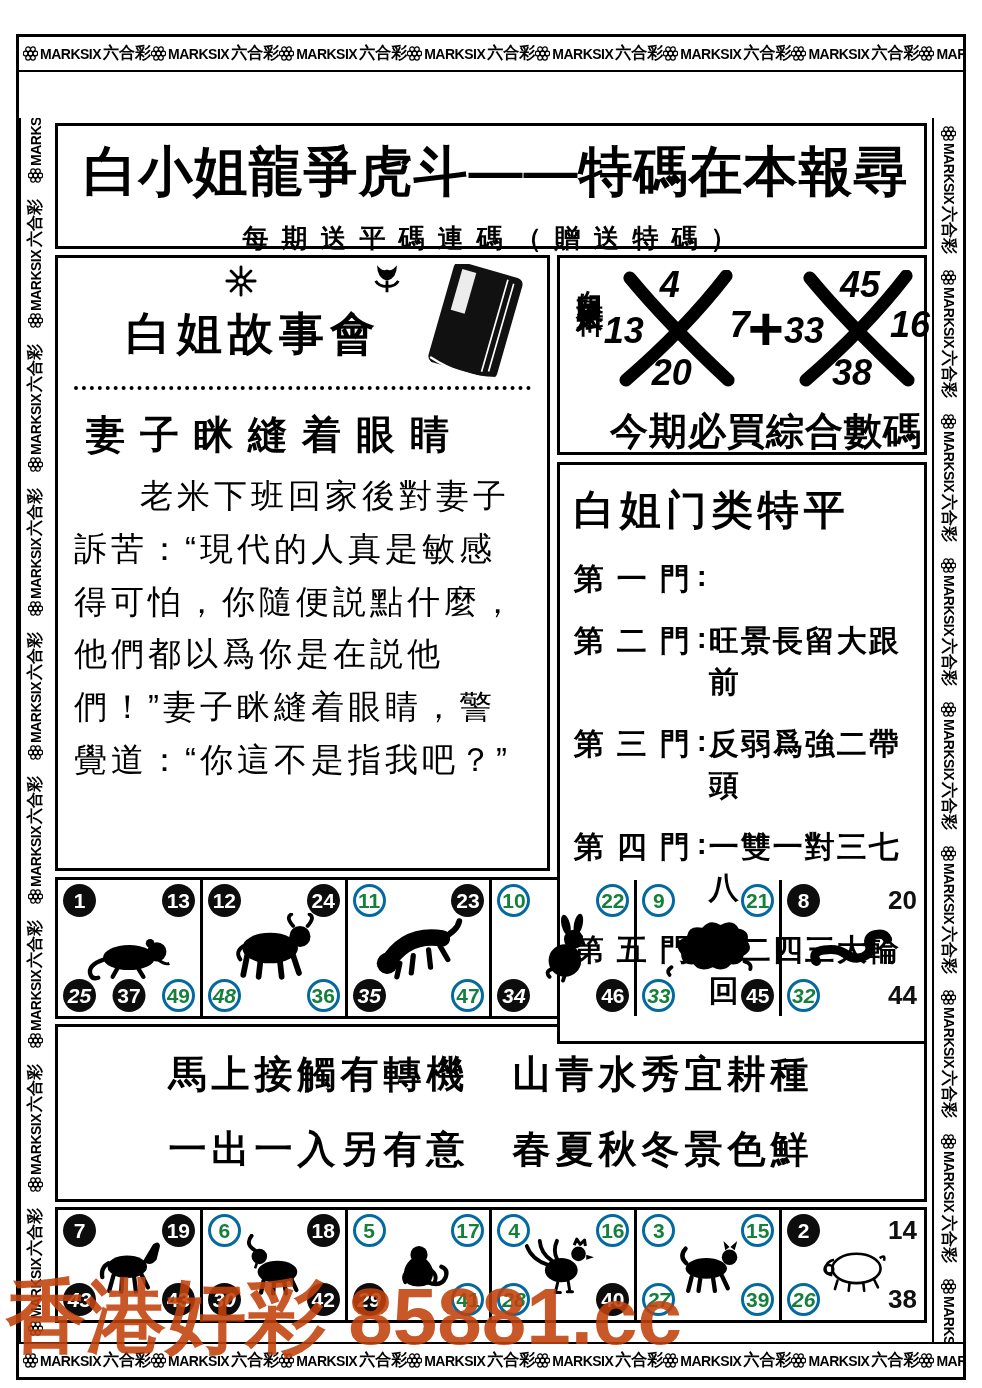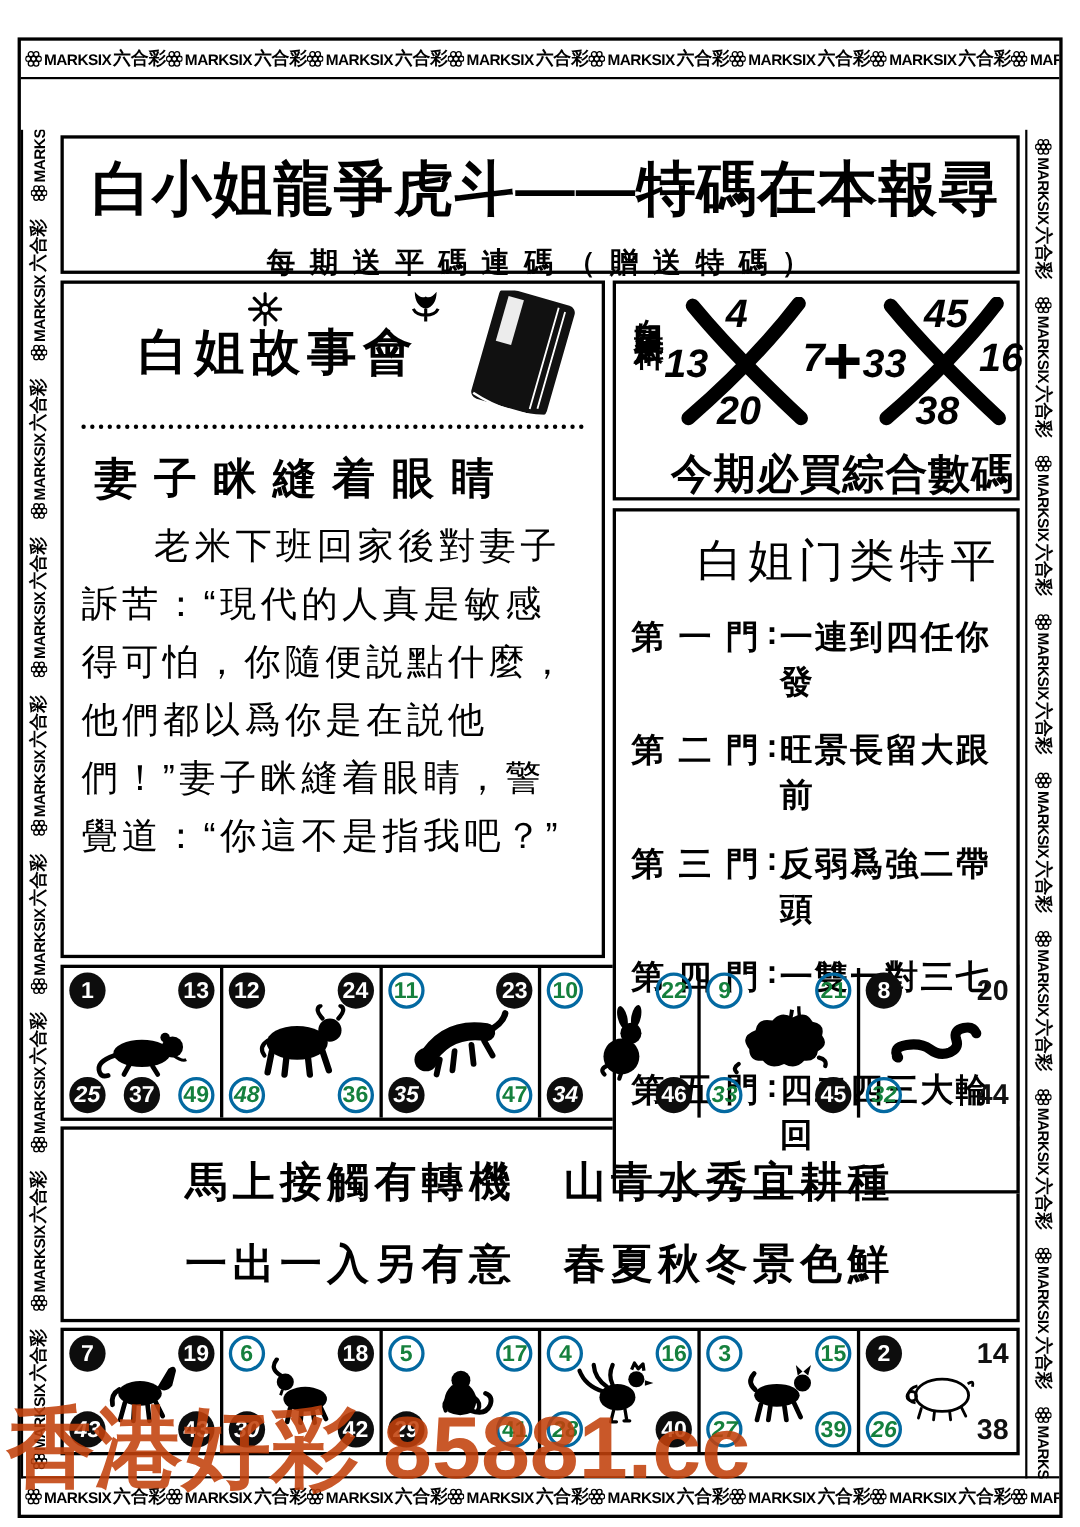--- a/index.html
+++ b/index.html
@@ -27,42 +27,42 @@
   .content{position:absolute;left:29px;right:29px;top:0;bottom:0;padding:5px 7px;}
   .box{border:3px solid #000;background:#fff;box-sizing:border-box;}
   
   .headline{height:126px;margin-bottom:6px;text-align:center;padding-left:10px;}
   .headline .main{font-size:54px;font-weight:900;letter-spacing:1px;margin-top:10px;}
   .headline .sub{font-size:26px;font-weight:900;letter-spacing:13px;margin-top:12px;}
   
   .cols{display:flex;gap:7px;height:616px;margin-bottom:6px;}
   .story{width:500px;position:relative;padding:10px 16px;box-sizing:border-box;}
   .story-head{position:relative;height:118px;border-bottom:4px dotted #000;}
-  .story-title{position:absolute;left:52px;top:22px;font-size:45px;font-weight:900;letter-spacing:6px;}
+  .story-title{position:absolute;left:52px;top:36px;font-size:45px;font-weight:900;letter-spacing:6px;}
   .spark{position:absolute;left:150px;top:-4px;}
   .tulip{position:absolute;left:296px;top:-8px;}
   .bookwrap{position:absolute;right:-2px;top:-4px;}
   .story-sub{font-size:39px;letter-spacing:15px;margin:18px 0 6px 12px;font-weight:600;}
   .story-body{font-size:33px;line-height:1.6;letter-spacing:4px;text-indent:2em;margin-top:8px;}
   .rcol{flex:1;display:flex;flex-direction:column;gap:7px;}
   
   .info{height:200px;display:flex;}
   .side-label{width:44px;padding:10px 0 0 4px;writing-mode:vertical-rl;text-orientation:upright;
               font-size:27px;font-weight:900;letter-spacing:4px;}
   .info-main{flex:1;position:relative;}
   .crossrow{position:relative;height:126px;margin-top:8px;display:flex;align-items:center;justify-content:center;gap:2px;}
   .cross{position:relative;width:136px;height:122px;flex:none;}
   .cross .n{position:absolute;font-size:36px;font-weight:bold;font-style:italic;}
   .n-left{left:-4px;top:42px;}.n-top{left:52px;top:-4px;}.n-right{right:-6px;top:36px;}.n-bottom{left:44px;bottom:-4px;}
   .xmark{position:absolute;left:10px;top:2px;}
   .plussign{font-size:62px;font-weight:900;flex:none;margin:0 2px;line-height:1;}
   .info-caption{font-size:38px;font-weight:900;text-align:center;letter-spacing:1px;margin-top:14px;}
   
   .gates{flex:1;padding:8px 14px;}
-  .gates-title{text-align:right;font-size:41px;font-weight:400;letter-spacing:5px;margin:10px 0 8px;}
+  .gates-title{text-align:left;font-size:41px;font-weight:700;letter-spacing:5px;margin:10px 0 8px;}
   .gate-row{display:flex;font-size:30px;font-weight:bold;margin:21px 0;}
   .gate-label{letter-spacing:13px;flex:none;}
   .gate-colon{margin:0 2px 0 -6px;flex:none;font-weight:900;}
   .gate-text{letter-spacing:2px;font-family:"Liberation Serif",serif;font-weight:bold;}
   
   .zrow{display:flex;margin-bottom:5px;}
   .zrow1{height:142px;}
   .zrow2{height:116px;margin-bottom:0;}
   .zcell{flex:1;position:relative;border-right:3px solid #000;}
   .zcell:last-child{border-right:none;}
@@ -558,21 +558,20 @@
                 </div>
                 <div class="info-caption">今期必買綜合數碼</div>
               </div>
             </div>
 
             <div class="box gates">
               <div class="gates-title">白姐门类特平</div>
               <div class="gate-row">
                 <span class="gate-label">第一門</span>
                   <span class="gate-colon">:</span>
-                  <span class="gate-text">一連到四任你發</span>
               </div>
               <div class="gate-row">
                 <span class="gate-label">第二門</span>
                   <span class="gate-colon">:</span>
                   <span class="gate-text">旺景長留大跟前</span>
               </div>
               <div class="gate-row">
                 <span class="gate-label">第三門</span>
                   <span class="gate-colon">:</span>
                   <span class="gate-text">反弱爲強二帶頭</span>

